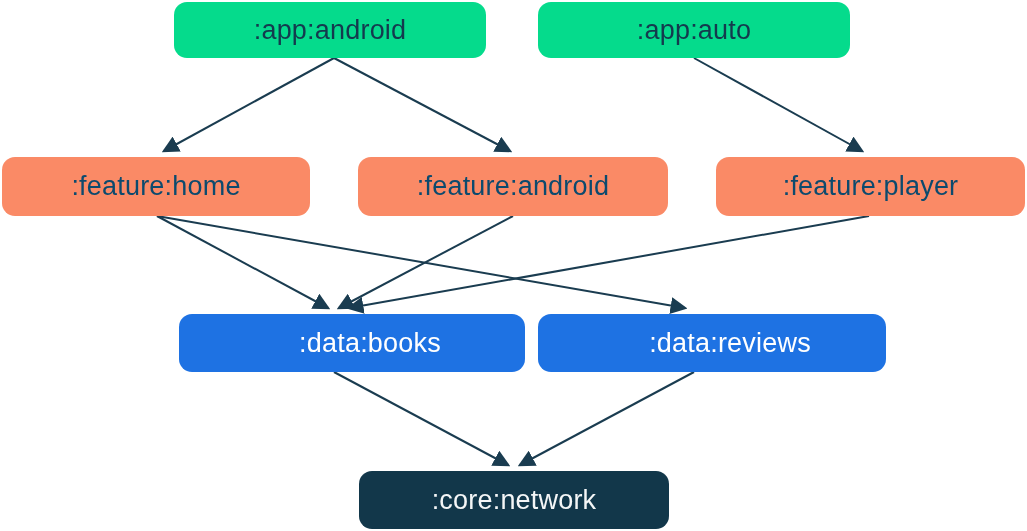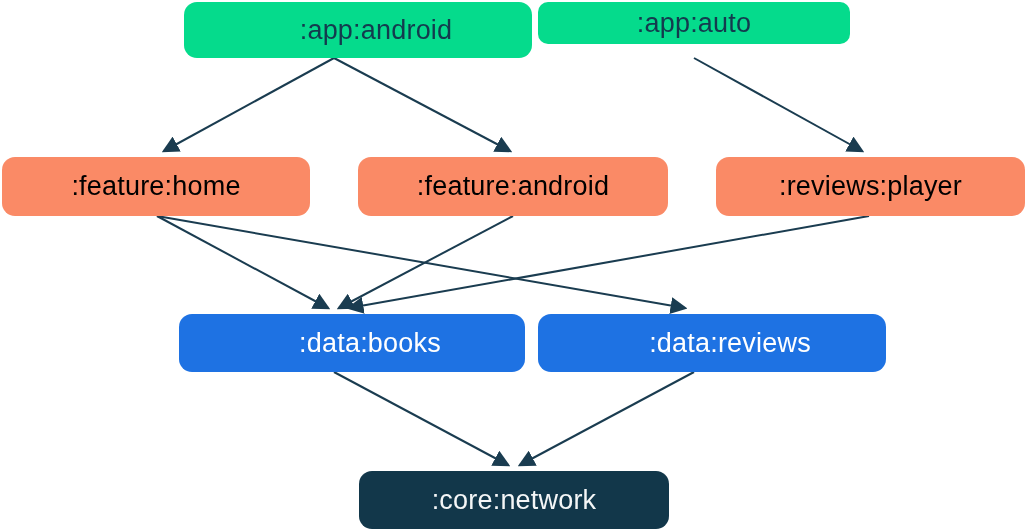--- a/index.html
+++ b/index.html
@@ -35,33 +35,33 @@
     font-size: 27px;
     letter-spacing: 0.2px;
     white-space: nowrap;
   }
   .node-app {
     background: #05db8c;
     color: #143a4e;
   }
   .node-feature {
     background: #fa8a66;
-    color: #000000;
+    color: #0c4a6e;
   }
   .node-data {
     background: #1e72e3;
     color: #ffffff;
     padding-left: 36px;
   }
   .node-core {
     background: #12374a;
     color: #f4f6f7;
   }
-  #n-app-android   { left: 184px; top: 2px;   width: 312px; height: 56px; padding-left: 36px; }
-  #n-app-auto      { left: 538px; top: 2px;   width: 312px; height: 42px; border-radius: 10px; }
+  #n-app-android   { left: 174px; top: 2px;   width: 312px; height: 56px; }
+  #n-app-auto      { left: 538px; top: 2px;   width: 312px; height: 56px; }
   #n-feature-home  { left: 2px;   top: 157px; width: 308px; height: 59px; }
   #n-feature-reviews { left: 358px; top: 157px; width: 310px; height: 59px; }
   #n-feature-player  { left: 716px; top: 157px; width: 309px; height: 59px; }
   #n-data-books    { left: 179px; top: 314px; width: 310px; height: 58px; }
   #n-data-reviews  { left: 538px; top: 314px; width: 312px; height: 58px; text-align: center; }
   #n-core-network  { left: 359px; top: 471px; width: 310px; height: 58px; }
 </style>
 </head>
 <body>
 
@@ -94,21 +94,21 @@
 
   <div id="n-feature-home" class="node node-feature">
     <span>:feature:home</span>
   </div>
 
   <div id="n-feature-reviews" class="node node-feature">
     <span>:feature:android</span>
   </div>
 
   <div id="n-feature-player" class="node node-feature">
-    <span>:reviews:player</span>
+    <span>:feature:player</span>
   </div>
 
   <div id="n-data-books" class="node node-data">
     <span>:data:books</span>
   </div>
 
   <div id="n-data-reviews" class="node node-data">
     <span>:data:reviews</span>
   </div>
 

